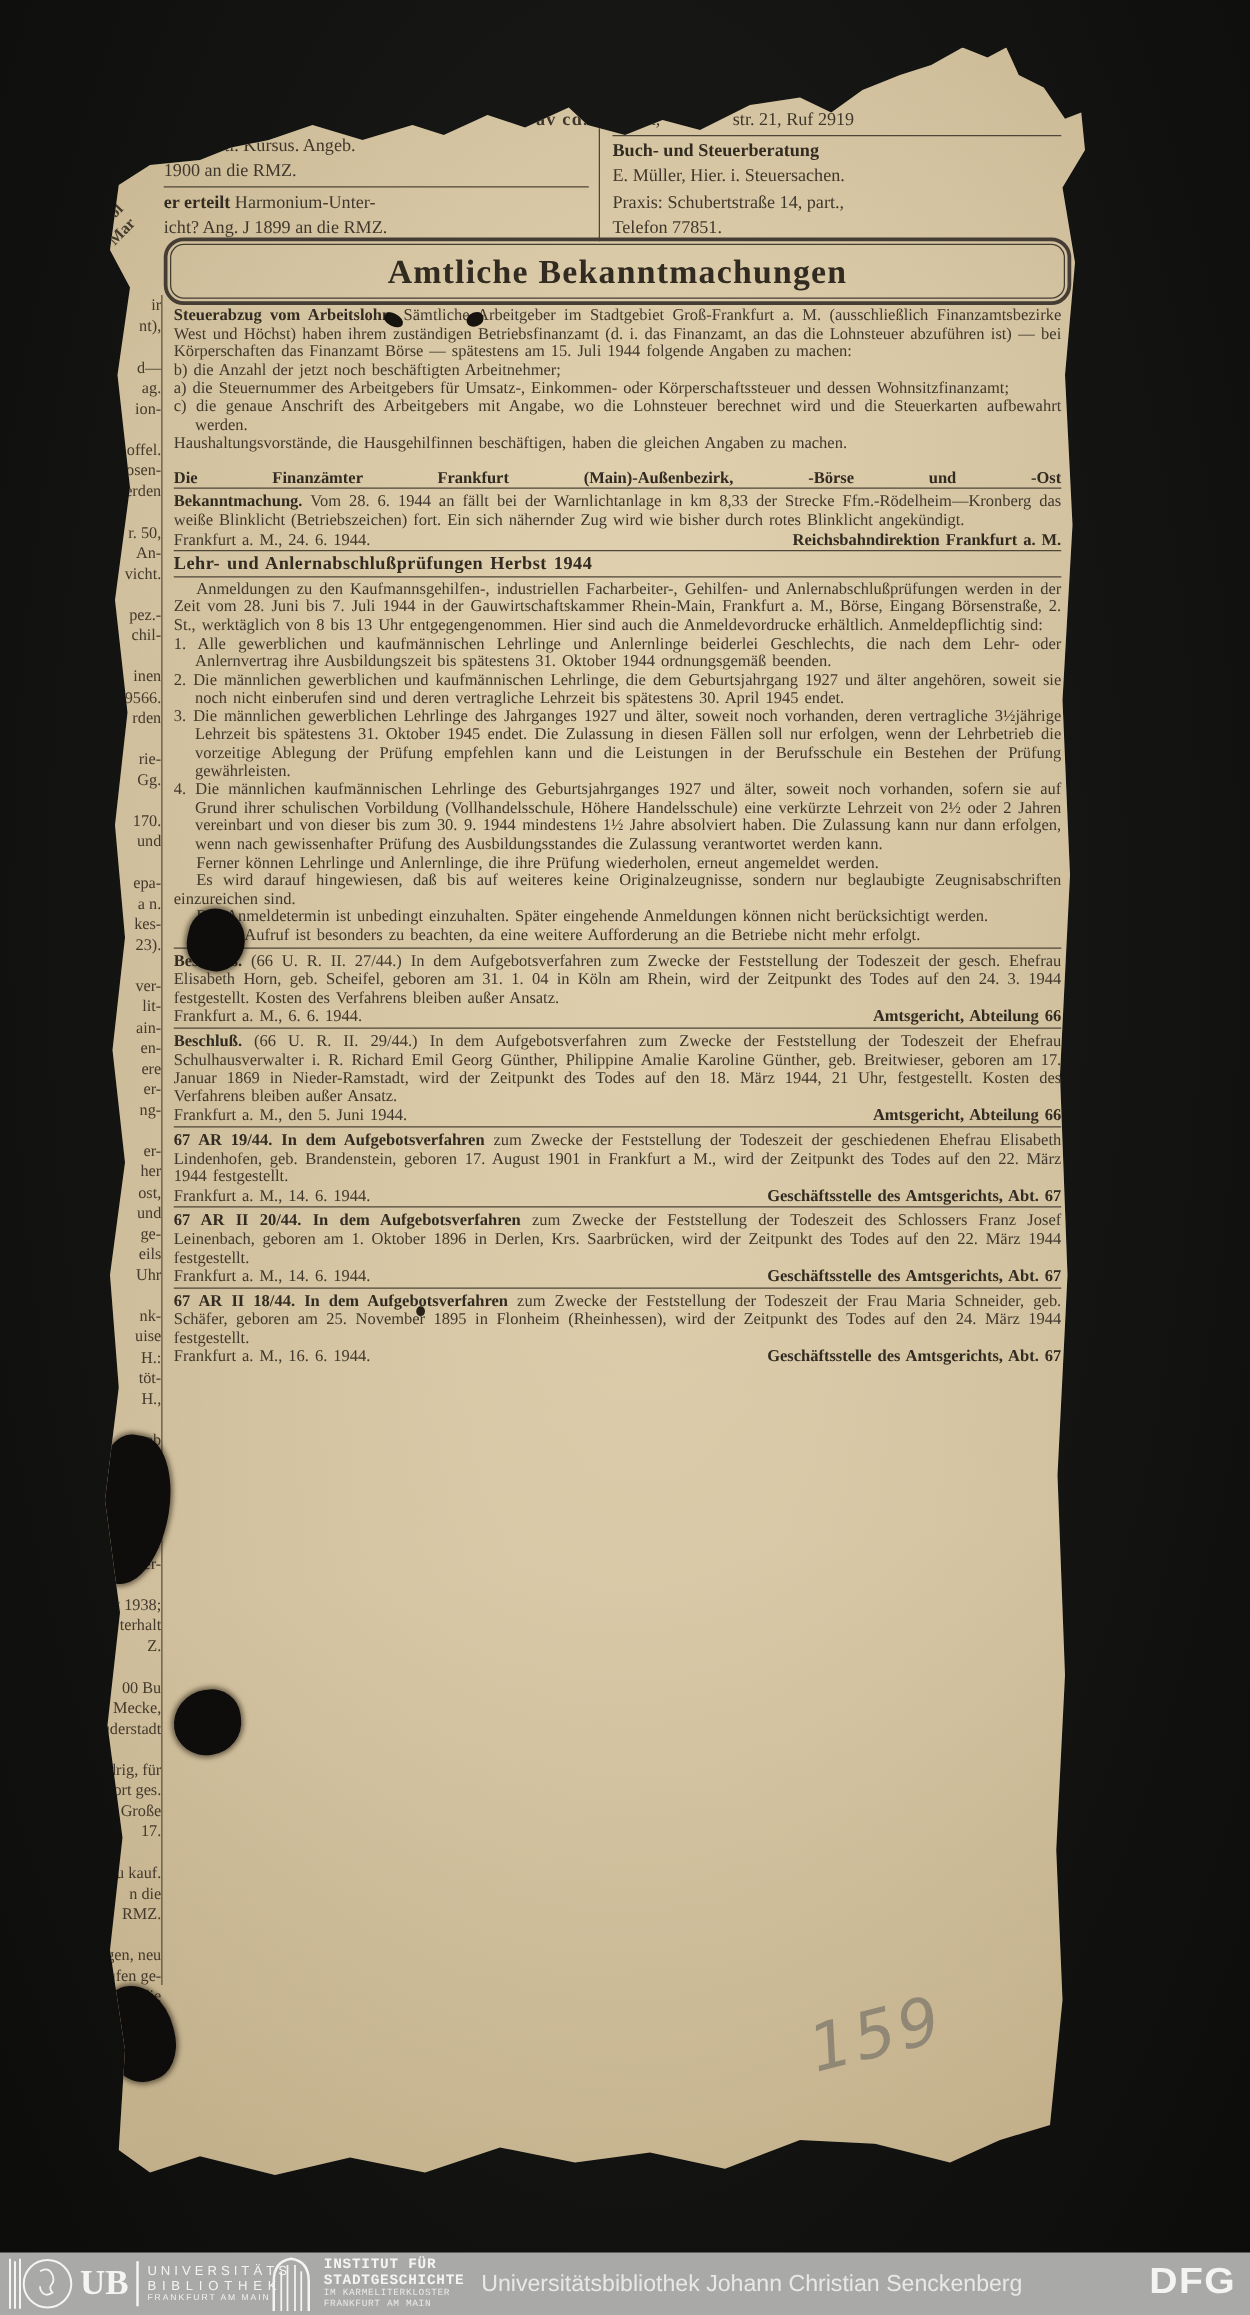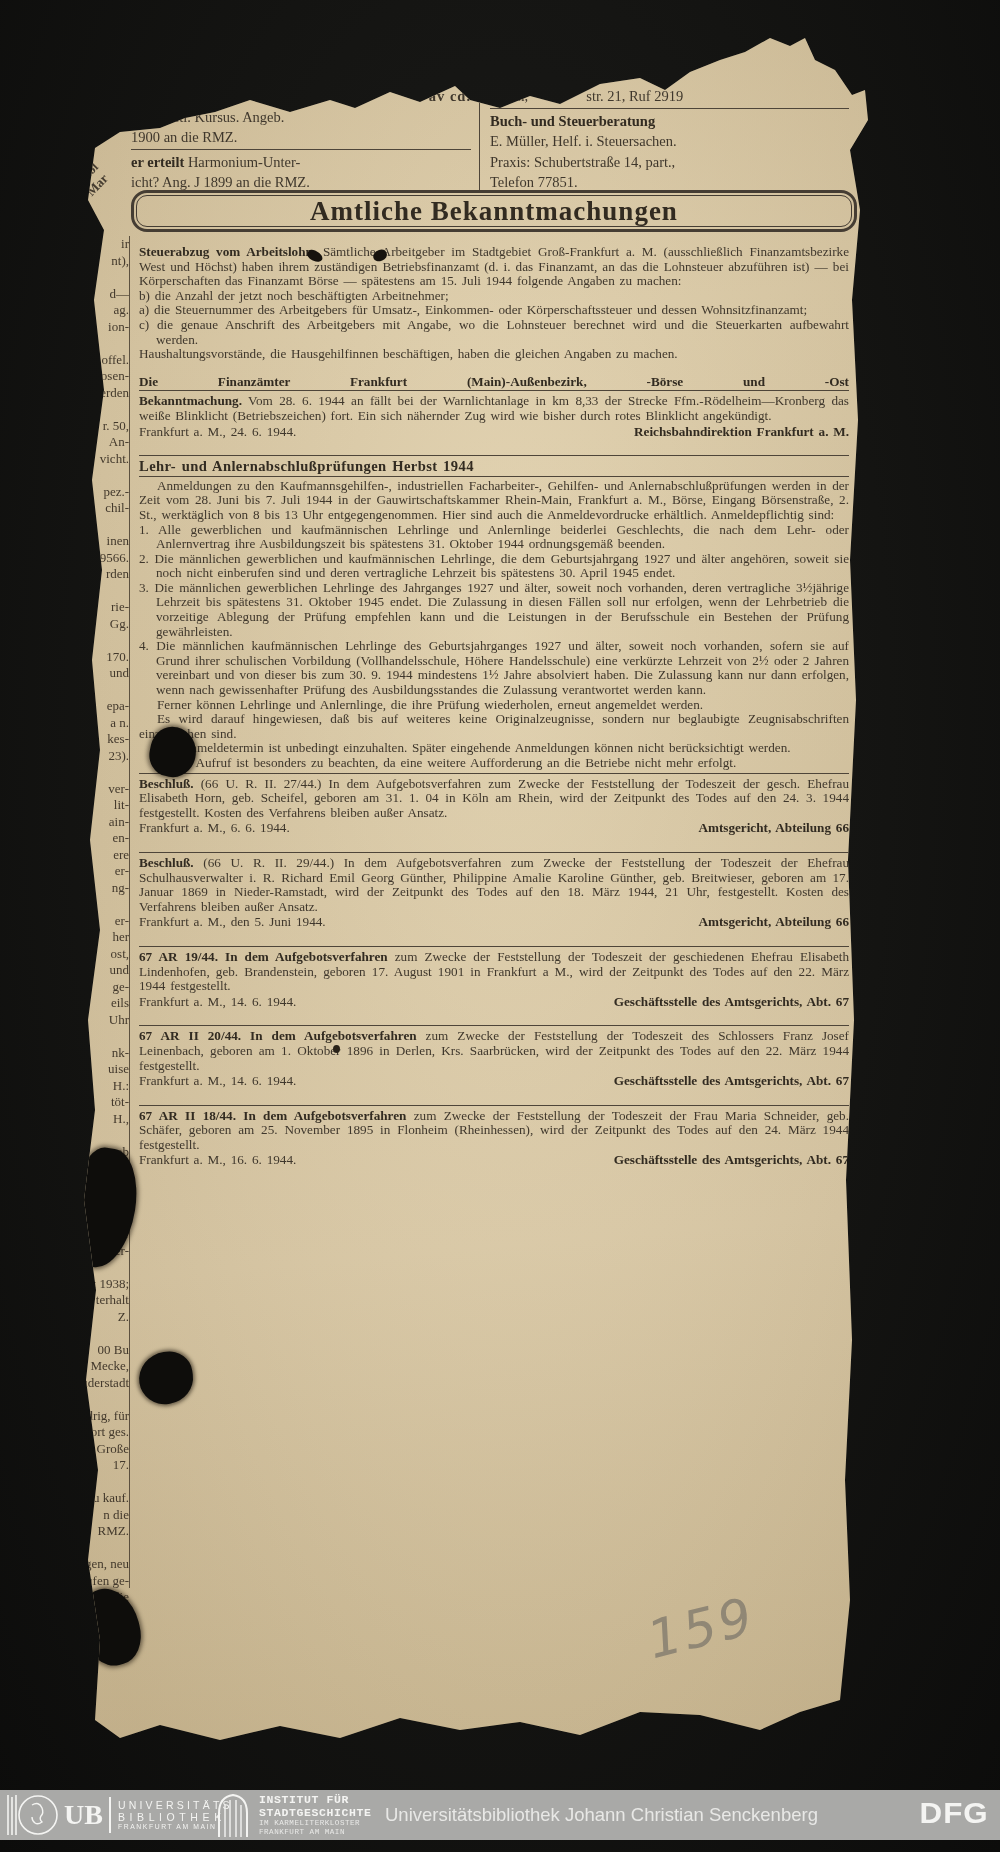--- a/index.html
+++ b/index.html
@@ -23,56 +23,56 @@
     font-size:13px;line-height:15px;white-space:pre-line;color:#453c30;font-weight:bold;}
   .torn-tr{position:absolute;left:640px;top:8px;transform:rotate(-6deg);font-size:13.5px;color:#4a4134;}
   
   .ads{position:absolute;left:76px;top:56px;width:726px;display:flex;font-size:14.5px;line-height:20.5px;}
   .ads-left{width:348px;padding-right:8px;box-sizing:border-box;}
   .ads-right{width:370px;padding-left:10px;box-sizing:border-box;border-left:1.4px solid #4e4539;}
   .ad-partial{font-weight:bold;letter-spacing:1px;}
   .ad-rule{border-bottom:1.4px solid #4e4539;margin:1px 0 2px 0;}
   .gapspan{display:inline-block;width:58px;}
   
-  .boxhead{position:absolute;left:76px;top:160px;width:726px;height:42px;
+  .boxhead{position:absolute;left:76px;top:160px;width:726px;height:54px;
     border:3px solid #453d33;border-radius:16px;box-sizing:border-box;padding:2px;}
   .boxhead-inner{border:1.2px solid #453d33;border-radius:11px;height:100%;box-sizing:border-box;
     display:flex;align-items:center;justify-content:center;}
   .boxhead-title{font-size:27px;font-weight:bold;letter-spacing:1px;color:#322b21;}
   
   .margin-col{position:absolute;left:14px;top:206px;width:60px;text-align:right;
     font-size:13px;line-height:16.5px;white-space:pre-line;color:#43392c;}
   .vrule{position:absolute;left:74px;top:206px;width:1.4px;height:1352px;background:rgba(62,52,40,.8);}
   
   .main{position:absolute;left:84px;top:212px;width:710px;
     font-size:13.2px;line-height:14.6px;text-align:justify;word-spacing:1.5px;}
   .main p{margin:0;}
   .art{margin-top:3px;}
   .hang{padding-left:17px;text-indent:-17px;}
   .ind p.first, .ind-first{text-indent:18px;}
   .sig-line{font-weight:bold;color:#322b21;border-bottom:1.4px solid #4e4539;
     padding-bottom:1px;margin-top:13px;margin-bottom:2px;text-align:justify;text-align-last:justify;}
   .date-row{display:flex;justify-content:space-between;border-bottom:1.4px solid #4e4539;
-    padding-bottom:16px;margin-top:1px;margin-bottom:2px;}
+    padding-bottom:1px;margin-top:1px;margin-bottom:2px;}
   .lehr-title{font-weight:bold;font-size:14.6px;color:#322b21;
     border-bottom:1.2px solid #4e4539;padding-bottom:2px;margin-bottom:2px;letter-spacing:.4px;}
   
   .hole{position:absolute;background:#0e0d0b;box-shadow:0 0 4px 2px rgba(25,18,10,.55);}
   .hole1{left:95px;top:697px;width:46px;height:50px;border-radius:48% 55% 50% 46%;transform:rotate(12deg);}
   .hole2{left:84px;top:1322px;width:54px;height:52px;border-radius:55% 45% 52% 50%;transform:rotate(-8deg);}
   .blob1{left:18px;top:1118px;width:62px;height:120px;border-radius:45% 55% 60% 40%;transform:rotate(9deg);}
   .blob2{left:26px;top:1558px;width:58px;height:78px;border-radius:50% 55% 45% 52%;transform:rotate(-14deg);}
   .ink1{left:252px;top:221px;width:16px;height:10px;border-radius:40% 60% 50% 50%;transform:rotate(25deg);background:#17130e;box-shadow:none;}
   .ink2{left:318px;top:220px;width:14px;height:11px;border-radius:55% 45% 50% 50%;transform:rotate(-20deg);background:#17130e;box-shadow:none;}
   .ink3{left:278px;top:1015px;width:7px;height:8px;border-radius:50%;background:#2a2319;box-shadow:none;}
   
   .handwritten{position:absolute;left:592px;top:1568px;font-family:"DejaVu Sans",sans-serif;
     font-style:italic;font-size:52px;color:#8a8272;transform:rotate(-14deg);letter-spacing:3px;opacity:.9;}
   
-  .footer{position:absolute;left:0;bottom:12px;width:1000px;height:50px;background:#a9a9a7;color:#f4f4f2;}
+  .footer{position:absolute;left:0;bottom:0;width:1000px;height:50px;background:#a9a9a7;color:#f4f4f2;}
   .ub-group{position:absolute;left:6px;top:3px;display:flex;align-items:center;height:44px;}
   .ub-abbr{font-family:"Liberation Serif",serif;font-size:28px;font-weight:bold;margin:0 6px 0 4px;}
   .ub-bar{width:2px;height:36px;background:#f4f4f2;margin-right:7px;}
   .ub-text{font-family:"Liberation Sans",sans-serif;line-height:1.15;}
   .ub-l1{font-size:10.5px;letter-spacing:3.2px;}
   .ub-l2{font-size:10.5px;letter-spacing:4.6px;}
   .ub-l3{font-size:6.8px;letter-spacing:1.6px;}
   .isg-group{position:absolute;left:216px;top:3px;display:flex;align-items:center;height:44px;}
   .isg-text{font-family:Liberation Mono, monospace;line-height:1.12;margin-left:9px;}
   .isg-l1,.isg-l2{font-size:11.5px;font-weight:bold;letter-spacing:.6px;}
@@ -101,21 +101,21 @@
       <div>einschaftl. Kursus. Angeb.</div>
       <div>1900 an die RMZ.</div>
       <div class="ad-rule"></div>
       <div><span class="ink-b">er erteilt</span><span> Harmonium-Unter-</span></div>
       <div>icht? Ang. J 1899 an die RMZ.</div>
     </div>
     <div class="ads-right">
       <div><span>baden,</span><span class="gapspan"></span><span>str. 21, Ruf 2919</span></div>
       <div class="ad-rule"></div>
       <div class="ink-b">Buch- und Steuerberatung</div>
-      <div>E. Müller, Helf. i. Steuersachen.</div>
+      <div>E. Müller, Hier. i. Steuersachen.</div>
       <div>Praxis: Schubertstraße 14, part.,</div>
       <div>Telefon 77851.</div>
     </div>
   </div>
 
   <div class="boxhead">
     <div class="boxhead-inner">
       <span class="boxhead-title">Amtliche Bekanntmachungen</span>
     </div>
   </div>

